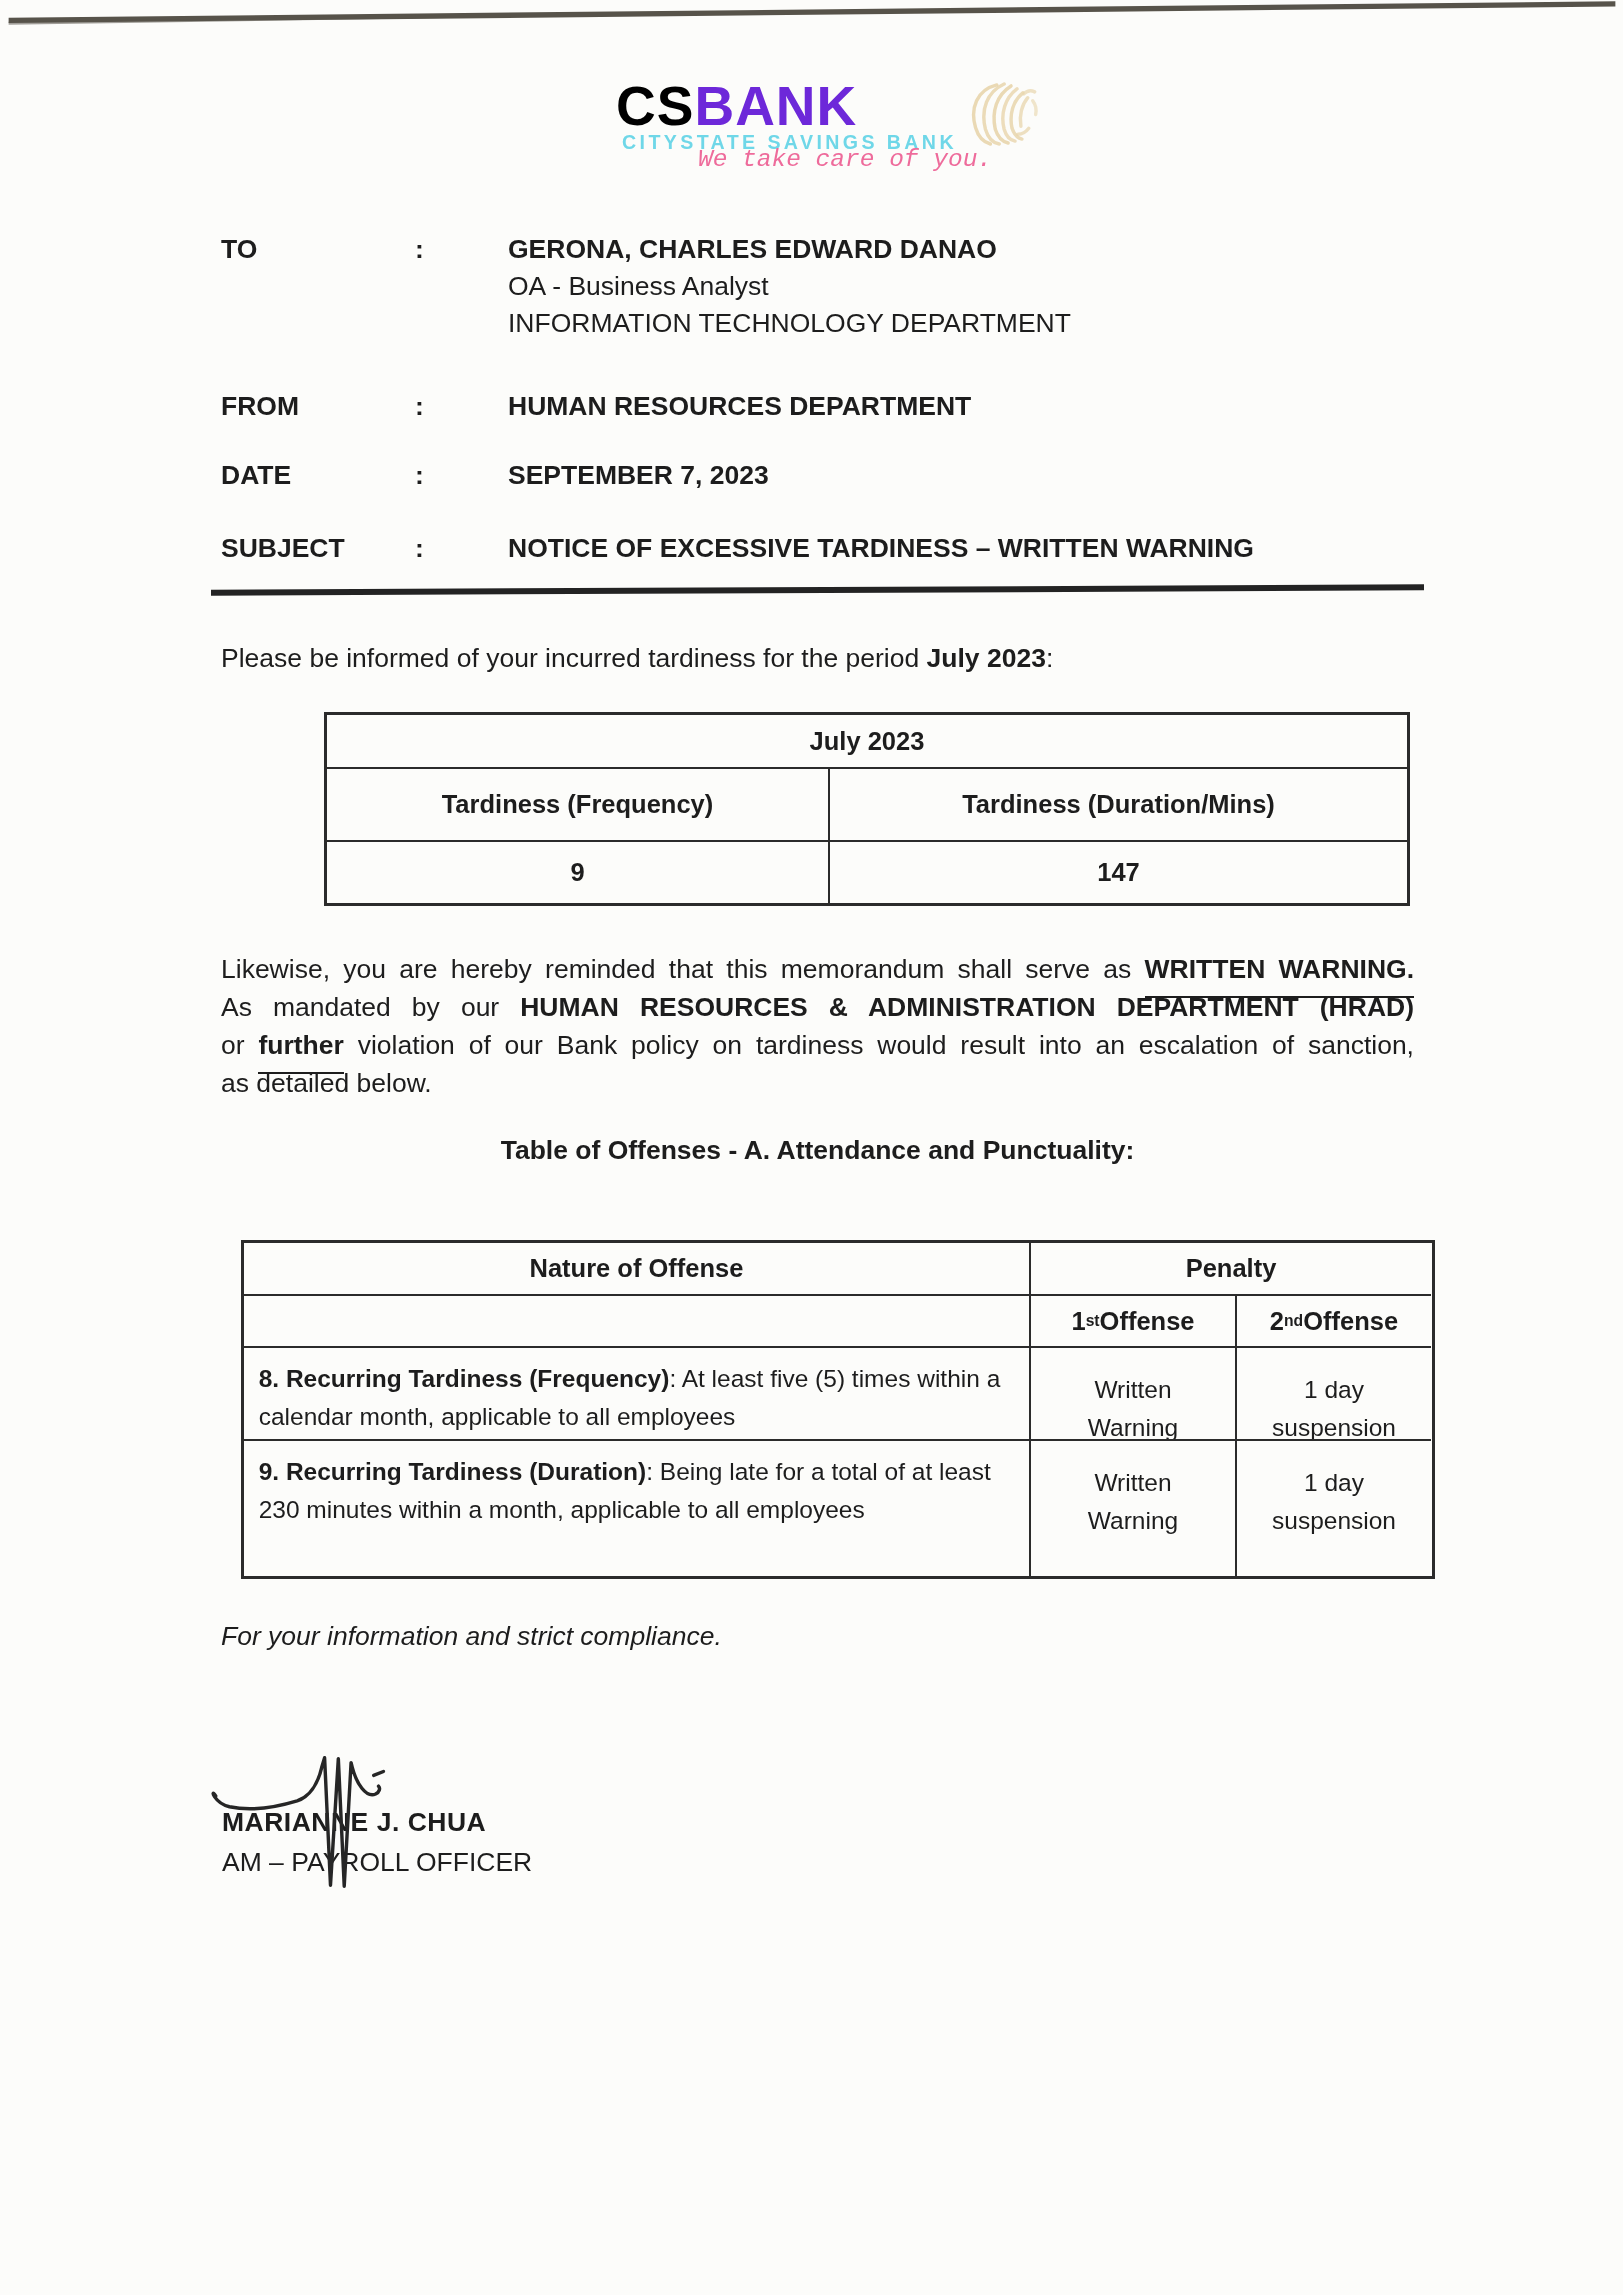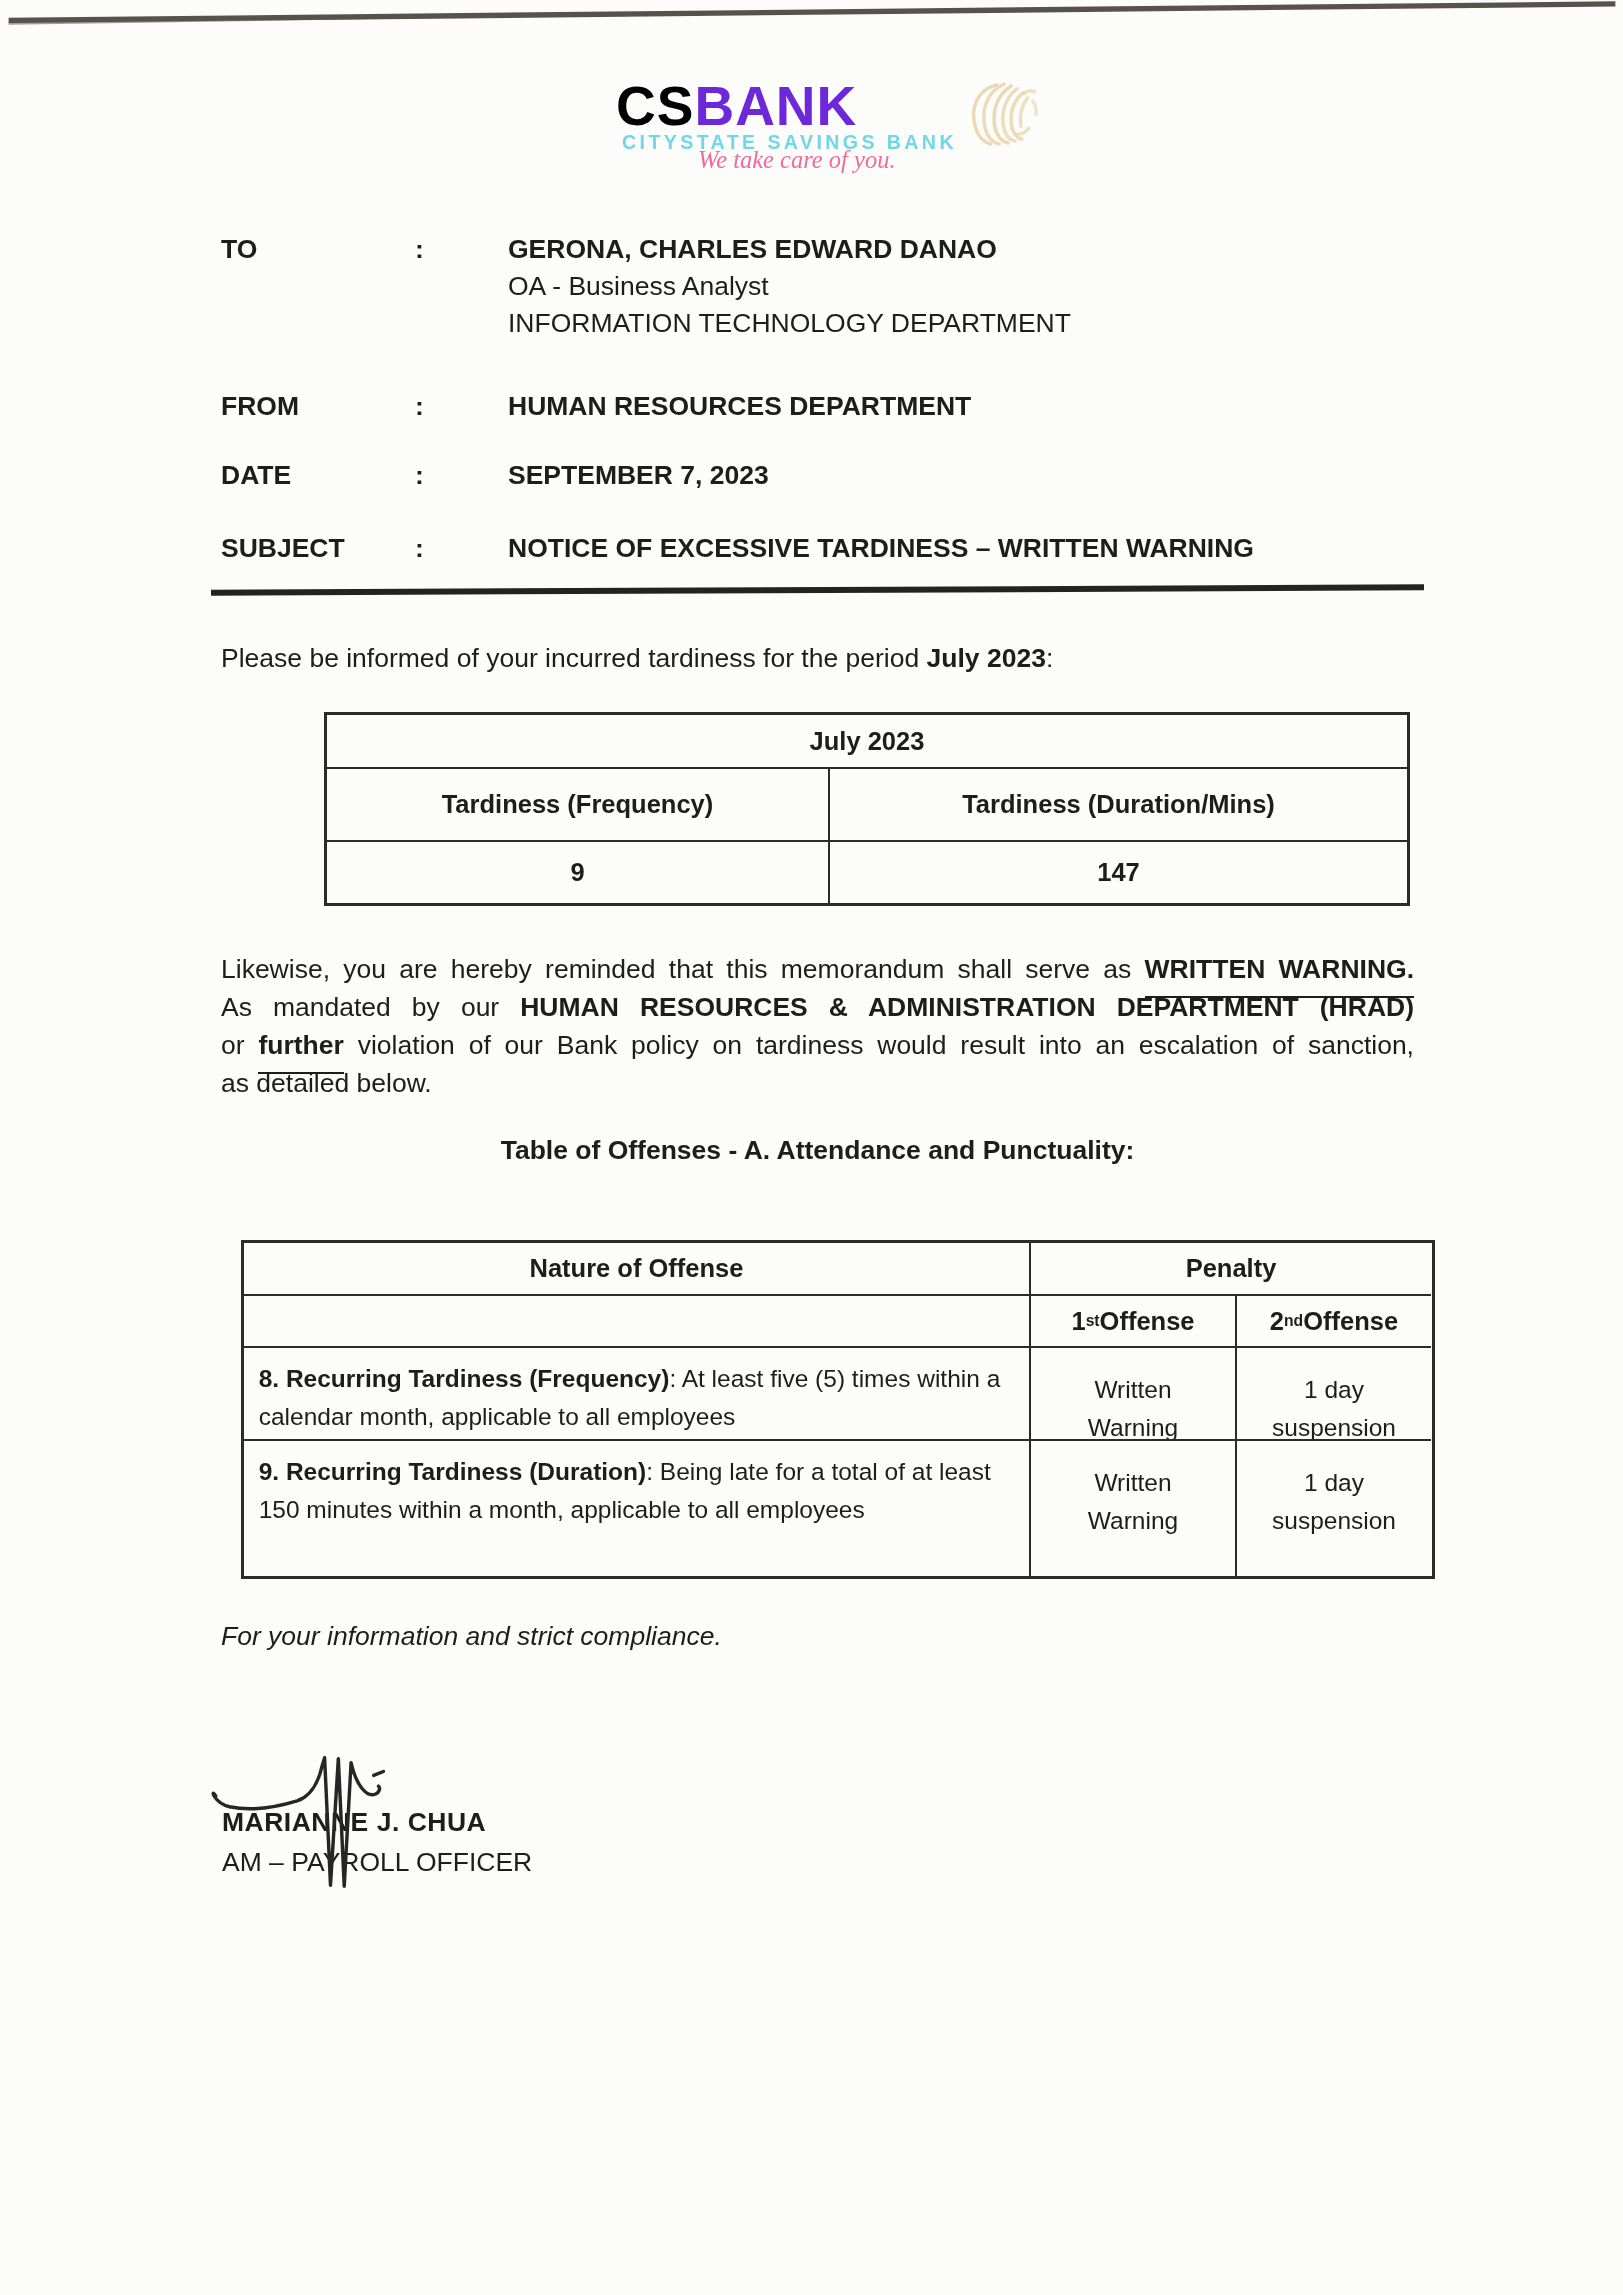--- a/index.html
+++ b/index.html
@@ -10,21 +10,21 @@
     color:#1d1d1d;
   }
   .abs{position:absolute;}
   .b{font-weight:bold;}
   .bu{font-weight:bold; border-bottom:2.9px solid #1d1d1d; padding-bottom:12px;}
   
   #logo-wordmark{left:616px; top:82px; font-size:55px; font-weight:800; letter-spacing:1px; line-height:49px;}
   #logo-cs{color:#000000;}
   #logo-bank{color:#6d28d9;}
   #logo-subtitle{left:622px; top:131px; font-size:19.6px; font-weight:bold; letter-spacing:3.4px; color:#6fd7e8;}
-  #logo-tagline{left:698px; top:146px; font-size:24.5px; color:#ee6b9b; font-family:Liberation Serif, serif; font-style:italic;}
+  #logo-tagline{left:698px; top:146px; font-size:24.5px; color:#ee6b9b; font-family:Liberation Mono, monospace; font-style:italic;}
   #lion{left:950px; top:81px;}
   
   .hdr-row{left:221px; width:1193px; font-size:26.5px; line-height:37px;}
   .hdr-label{position:absolute; left:0; top:0; font-weight:bold;}
   .hdr-colon{position:absolute; left:194px; top:0; font-weight:bold;}
   .hdr-value{position:absolute; left:287px; top:0; white-space:nowrap;}
   #hdr-to{top:231px;}
   #hdr-from{top:388px;}
   #hdr-date{top:457px;}
   #hdr-subject{top:530px;}
@@ -162,21 +162,21 @@
     <div class="offense-cell bt"><span class="b">8. Recurring Tardiness (Frequency)</span><span>: At least five (5) times within a calendar month, applicable to all employees</span></div>
     <div class="penalty-cell bt bl">
         <div>Written</div>
         <div>Warning</div>
       </div>
     <div class="penalty-cell bt bl">
         <div>1 day</div>
         <div>suspension</div>
       </div>
 
-    <div class="offense-cell bt"><span class="b">9. Recurring Tardiness (Duration)</span><span>: Being late for a total of at least 150 minutes within a month, applicable to all employees</span></div>
+    <div class="offense-cell bt"><span class="b">9. Recurring Tardiness (Duration)</span><span>: Being late for a total of at least 230 minutes within a month, applicable to all employees</span></div>
     <div class="penalty-cell bt bl">
         <div>Written</div>
         <div>Warning</div>
       </div>
     <div class="penalty-cell bt bl">
         <div>1 day</div>
         <div>suspension</div>
       </div>
   </div>
 

